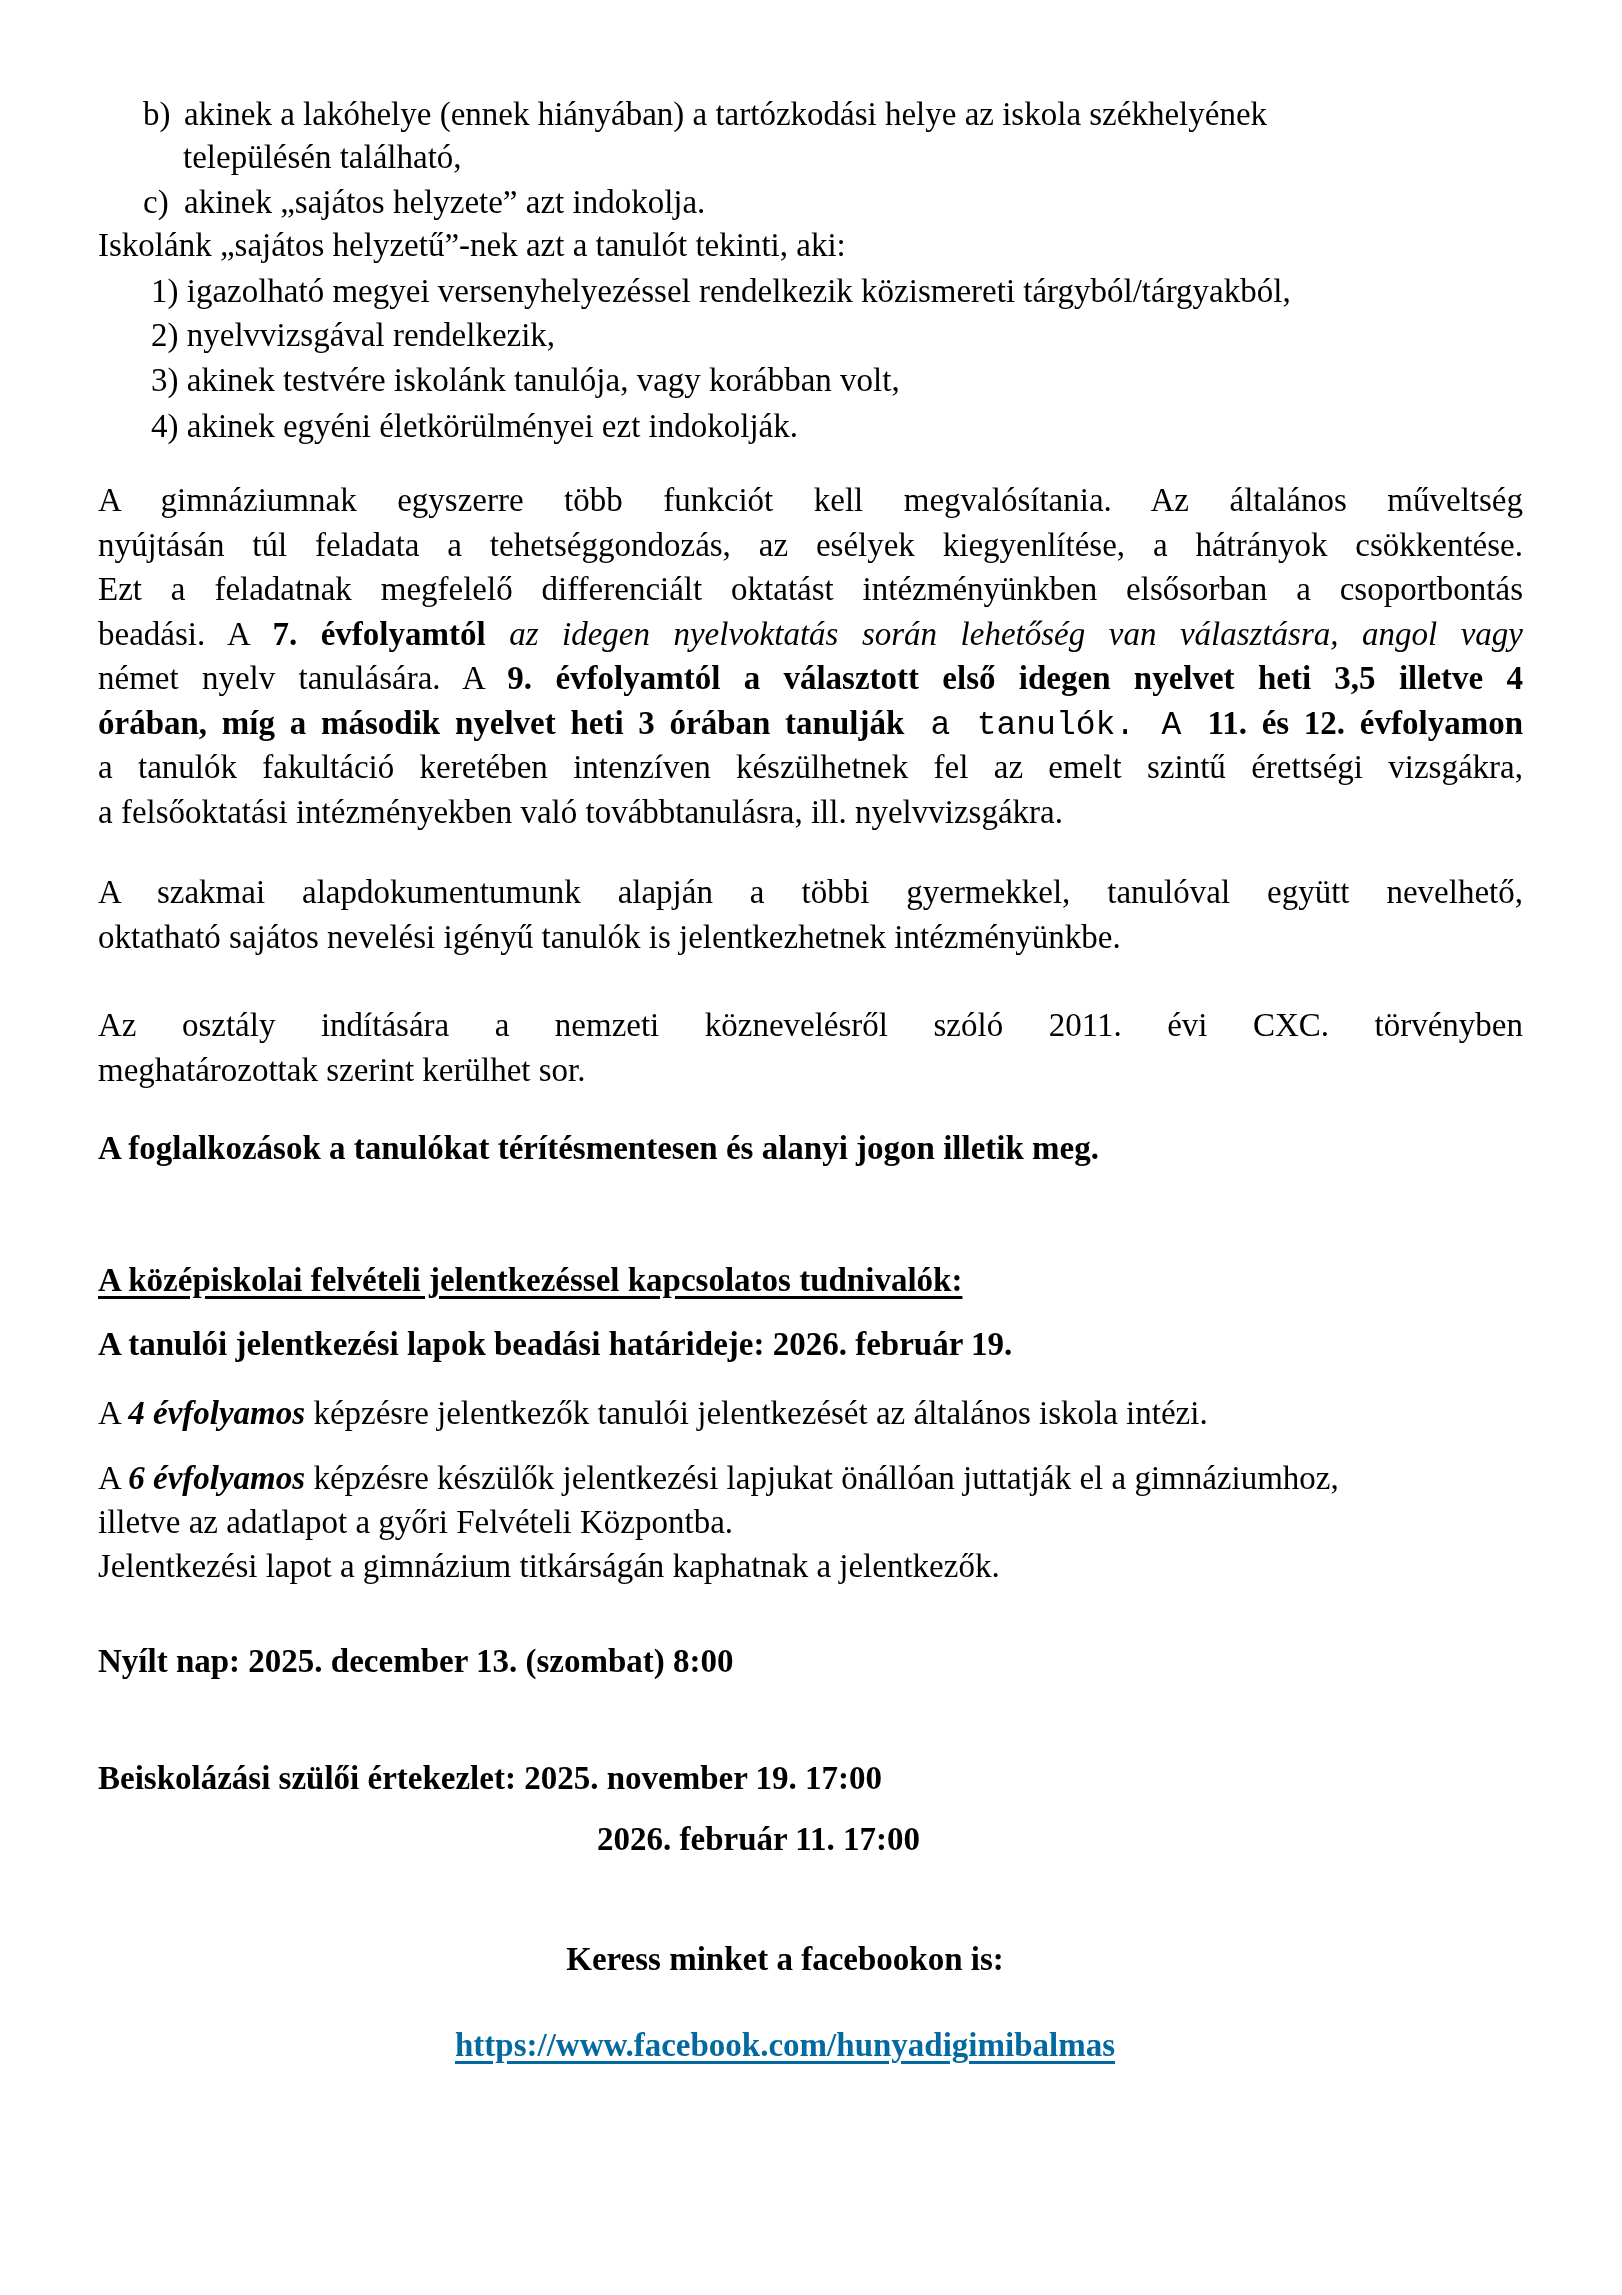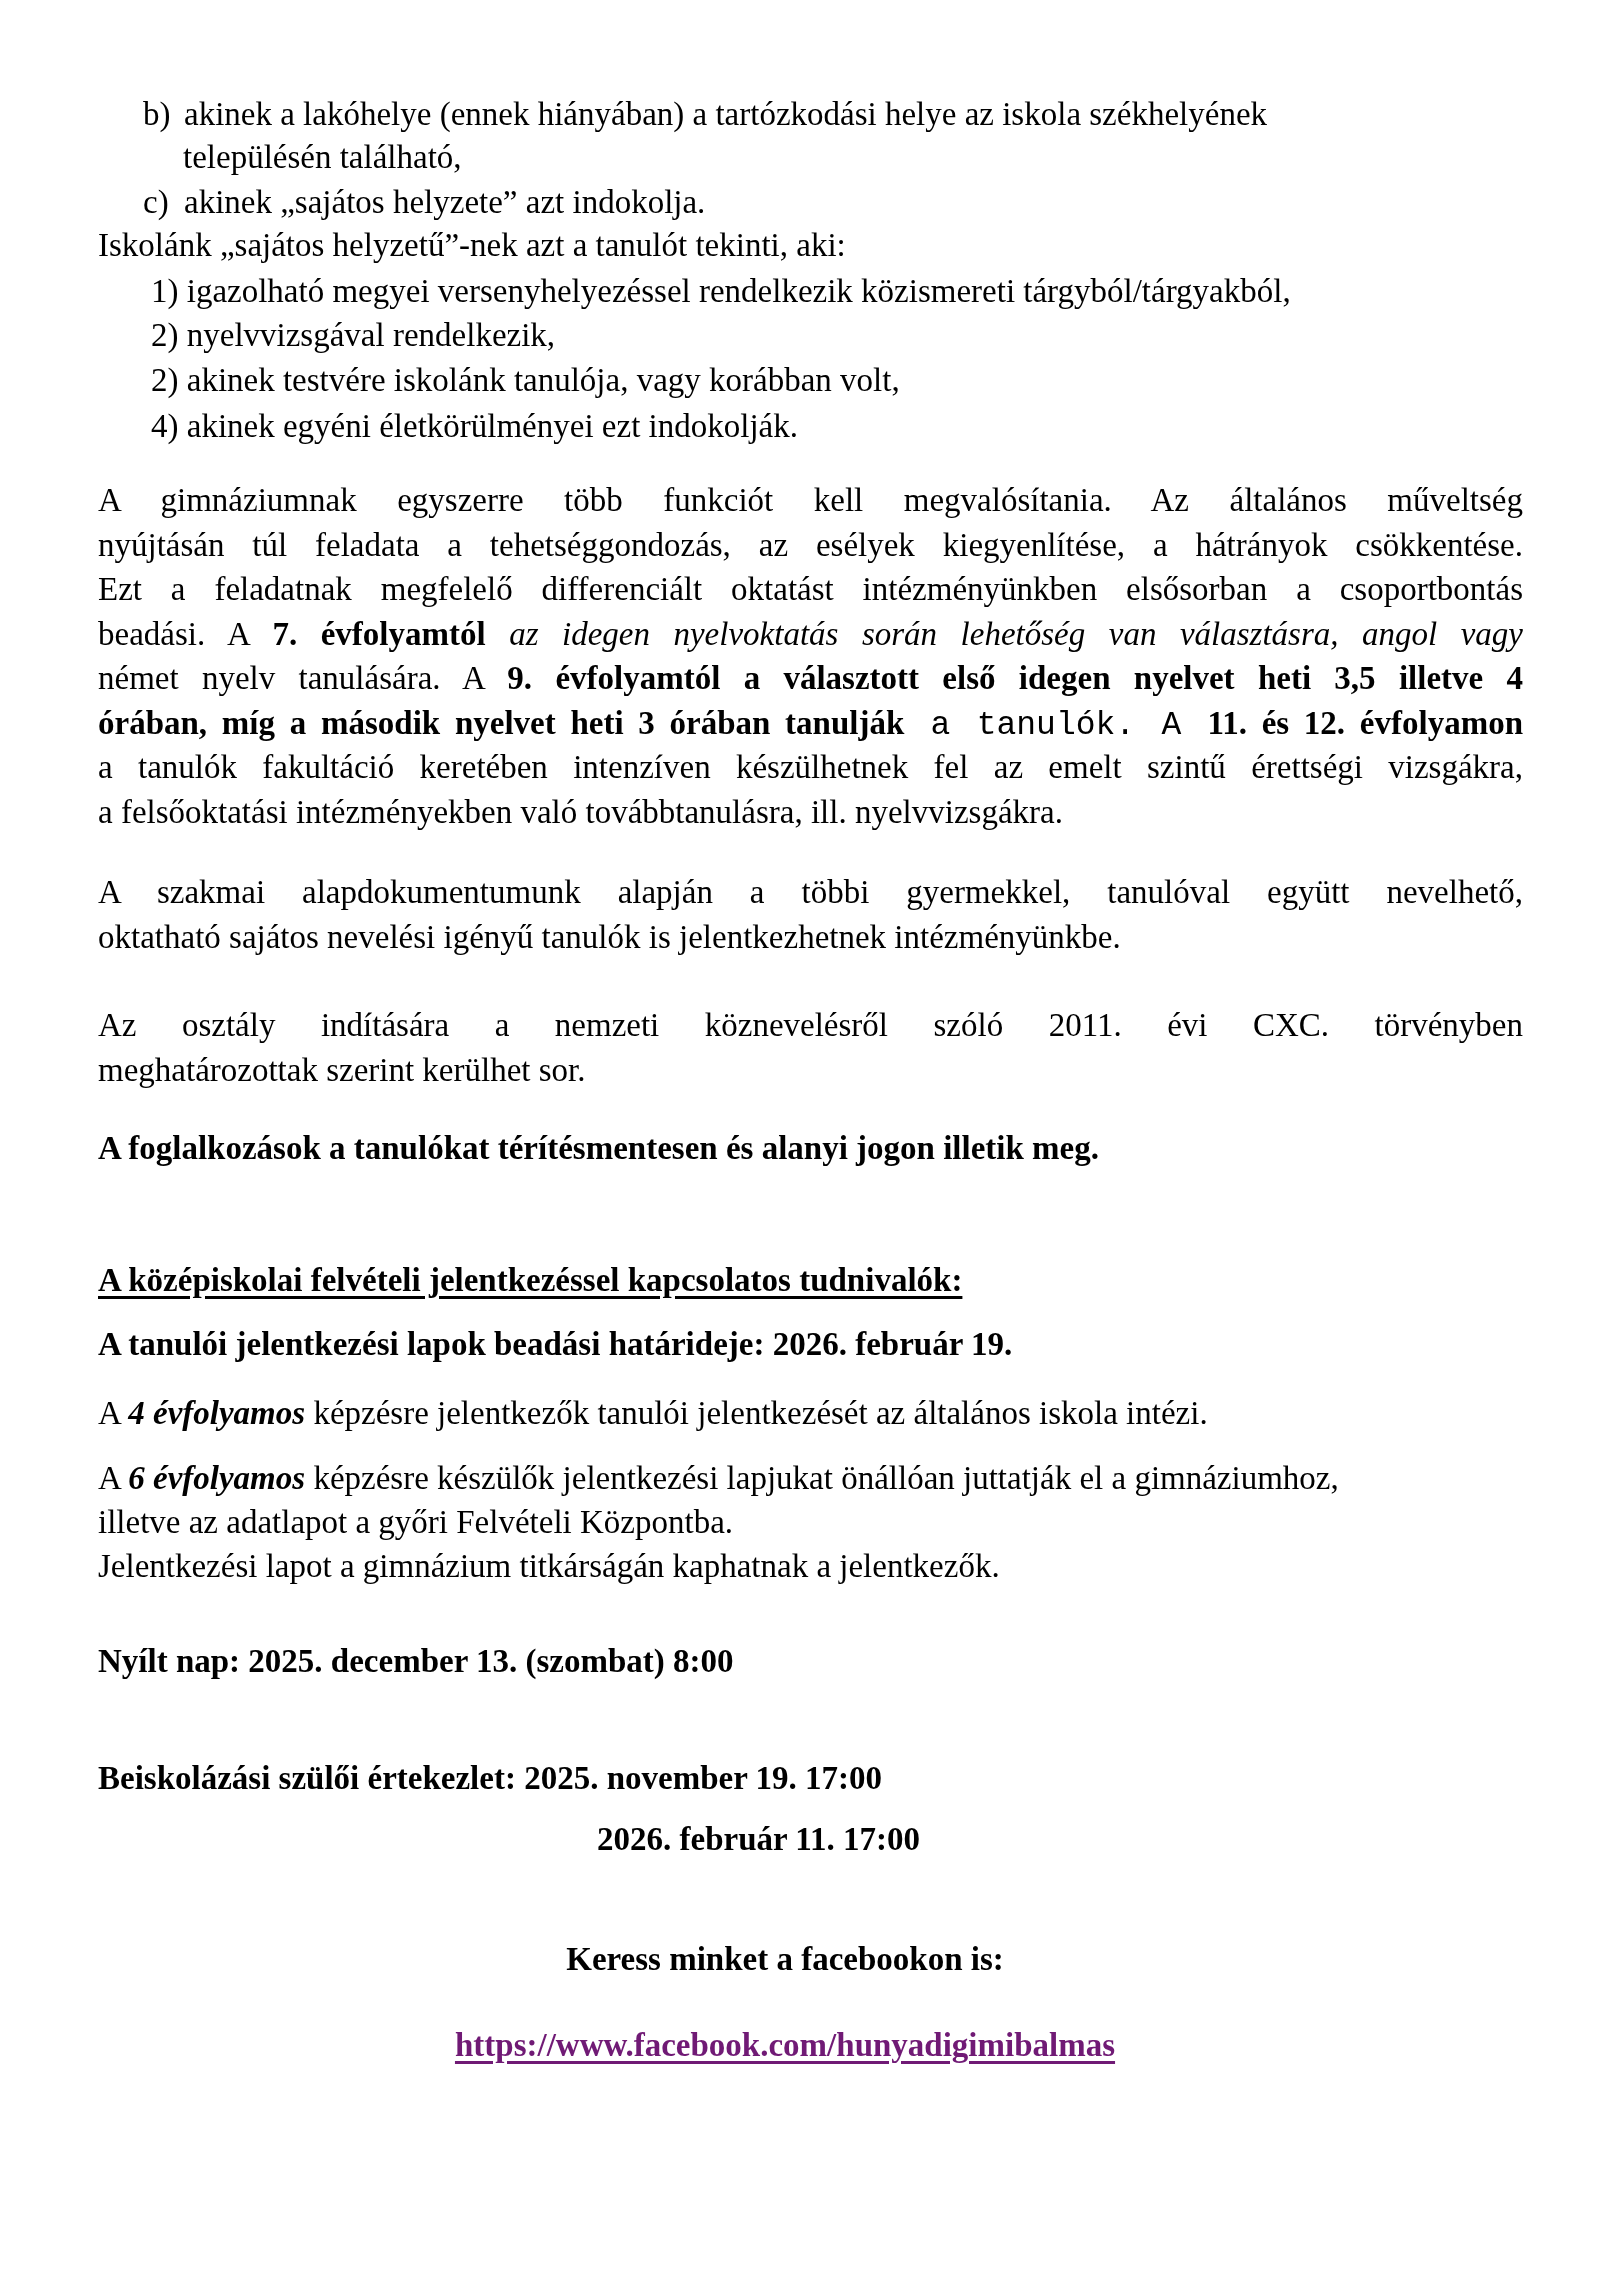--- a/index.html
+++ b/index.html
@@ -25,21 +25,21 @@
   <span class="lbl">b)</span><span>akinek a lakóhelye (ennek hiányában) a tartózkodási helye az iskola székhelyének</span>
 </div>
 <div class="line" style="top:141px; left:183px;">településén található,</div>
 <div class="line" style="top:186px; left:143px;">
   <span class="lbl">c)</span><span>akinek „sajátos helyzete” azt indokolja.</span>
 </div>
 
 <div class="line" style="top:229px;">Iskolánk „sajátos helyzetű”-nek azt a tanulót tekinti, aki:</div>
 <div class="line" style="top:275px; left:151px;">1) igazolható megyei versenyhelyezéssel rendelkezik közismereti tárgyból/tárgyakból,</div>
 <div class="line" style="top:319px; left:151px;">2) nyelvvizsgával rendelkezik,</div>
-<div class="line" style="top:364px; left:151px;">2) akinek testvére iskolánk tanulója, vagy korábban volt,</div>
+<div class="line" style="top:364px; left:151px;">3) akinek testvére iskolánk tanulója, vagy korábban volt,</div>
 <div class="line" style="top:410px; left:151px;">4) akinek egyéni életkörülményei ezt indokolják.</div>
 
 <div>
   <div class="just" style="top:484px;">A gimnáziumnak egyszerre több funkciót kell megvalósítania. Az általános műveltség</div>
   <div class="just" style="top:529px;">nyújtásán túl feladata a tehetséggondozás, az esélyek kiegyenlítése, a hátrányok csökkentése.</div>
   <div class="just" style="top:573px;">Ezt a feladatnak megfelelő differenciált oktatást intézményünkben elsősorban a csoportbontás</div>
   <div class="just" style="top:618px;">
     <span style="white-space: pre;">beadási. A </span><span class="b">7. évfolyamtól</span><span style="white-space: pre; font-style: italic;"> az idegen nyelvoktatás során lehetőség van választásra, angol vagy</span>
   </div>
   <div class="just" style="top:662px;">
@@ -72,15 +72,15 @@
 <div class="line" style="top:1550px;">Jelentkezési lapot a gimnázium titkárságán kaphatnak a jelentkezők.</div>
 
 <div class="line b" style="top:1645px;">Nyílt nap: 2025. december 13. (szombat) 8:00</div>
 <div class="line b" style="top:1762px;">
   <span style="white-space: pre;">Beiskolázási szülői értekezlet: </span><span>2025. november 19. 17:00</span>
 </div>
 <div class="line b" style="top:1807px; left:597px;margin-top:16px;">2026. február 11. 17:00</div>
 
 <div class="center b" style="top:1943px; left:-26px;">Keress minket a facebookon is:</div>
 <div class="center" style="top:2029px; left:-26px;">
-  <a class="link" href="#" style="color: #701a75;">https://www.facebook.com/hunyadigimibalmas</a>
+  <a class="link" href="#" style="color: #0369a1;">https://www.facebook.com/hunyadigimibalmas</a>
 </div>
 
 
 </body></html>

